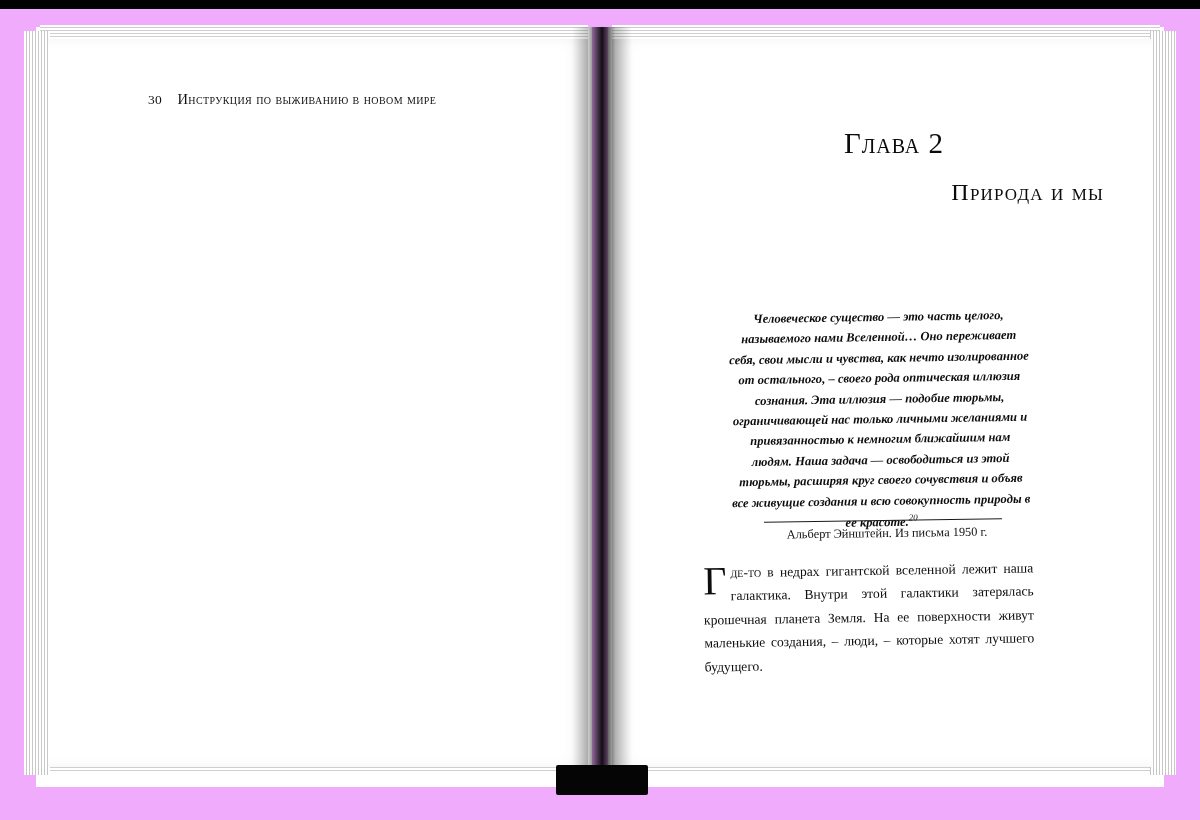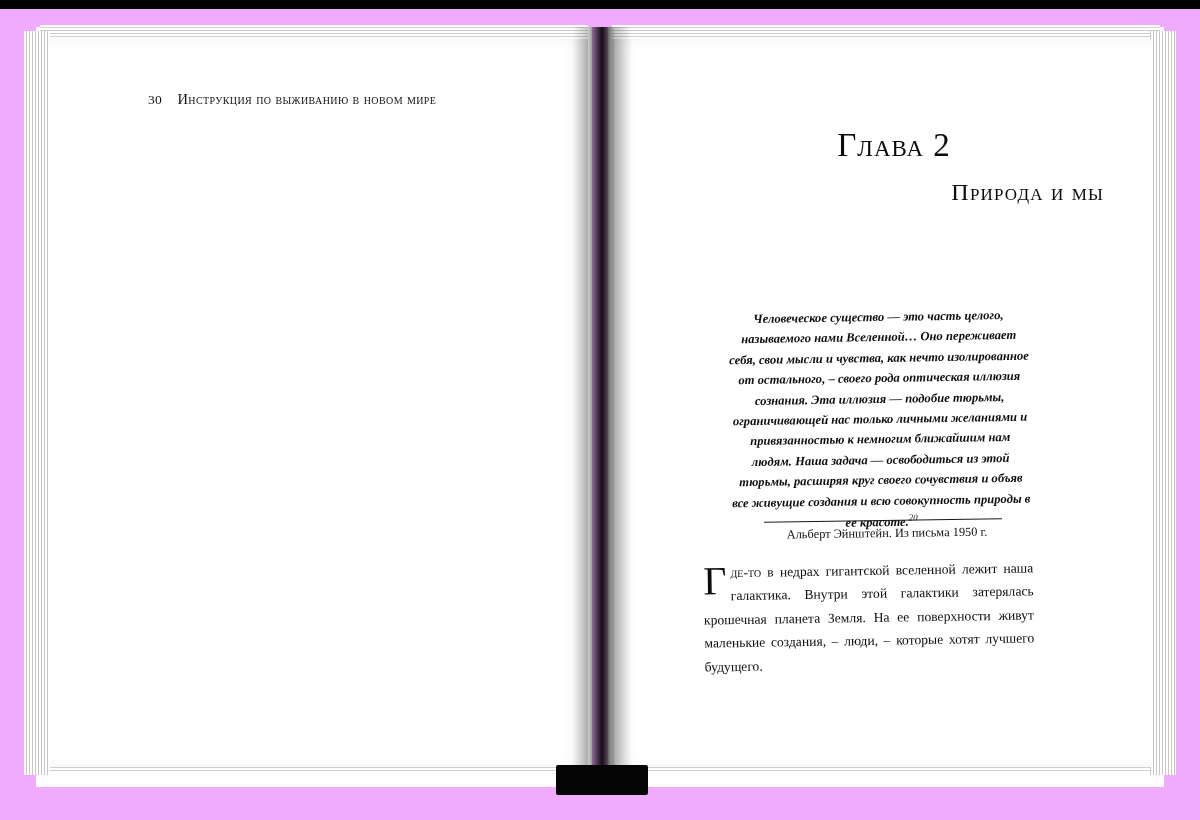--- a/index.html
+++ b/index.html
@@ -124,21 +124,21 @@
     letter-spacing: 0.4px;
   }
 
   .chapter-label {
     position: absolute;
     right: 48px;
     top: 88px;
     width: 420px;
     text-align: center;
     font-variant: small-caps;
-    font-size: 33px;
+    font-size: 29px;
     letter-spacing: 1px;
     color: #0b0b0b;
   }
   .chapter-title {
     position: absolute;
     right: 48px;
     top: 140px;
     width: 420px;
     text-align: right;
     font-variant: small-caps;

